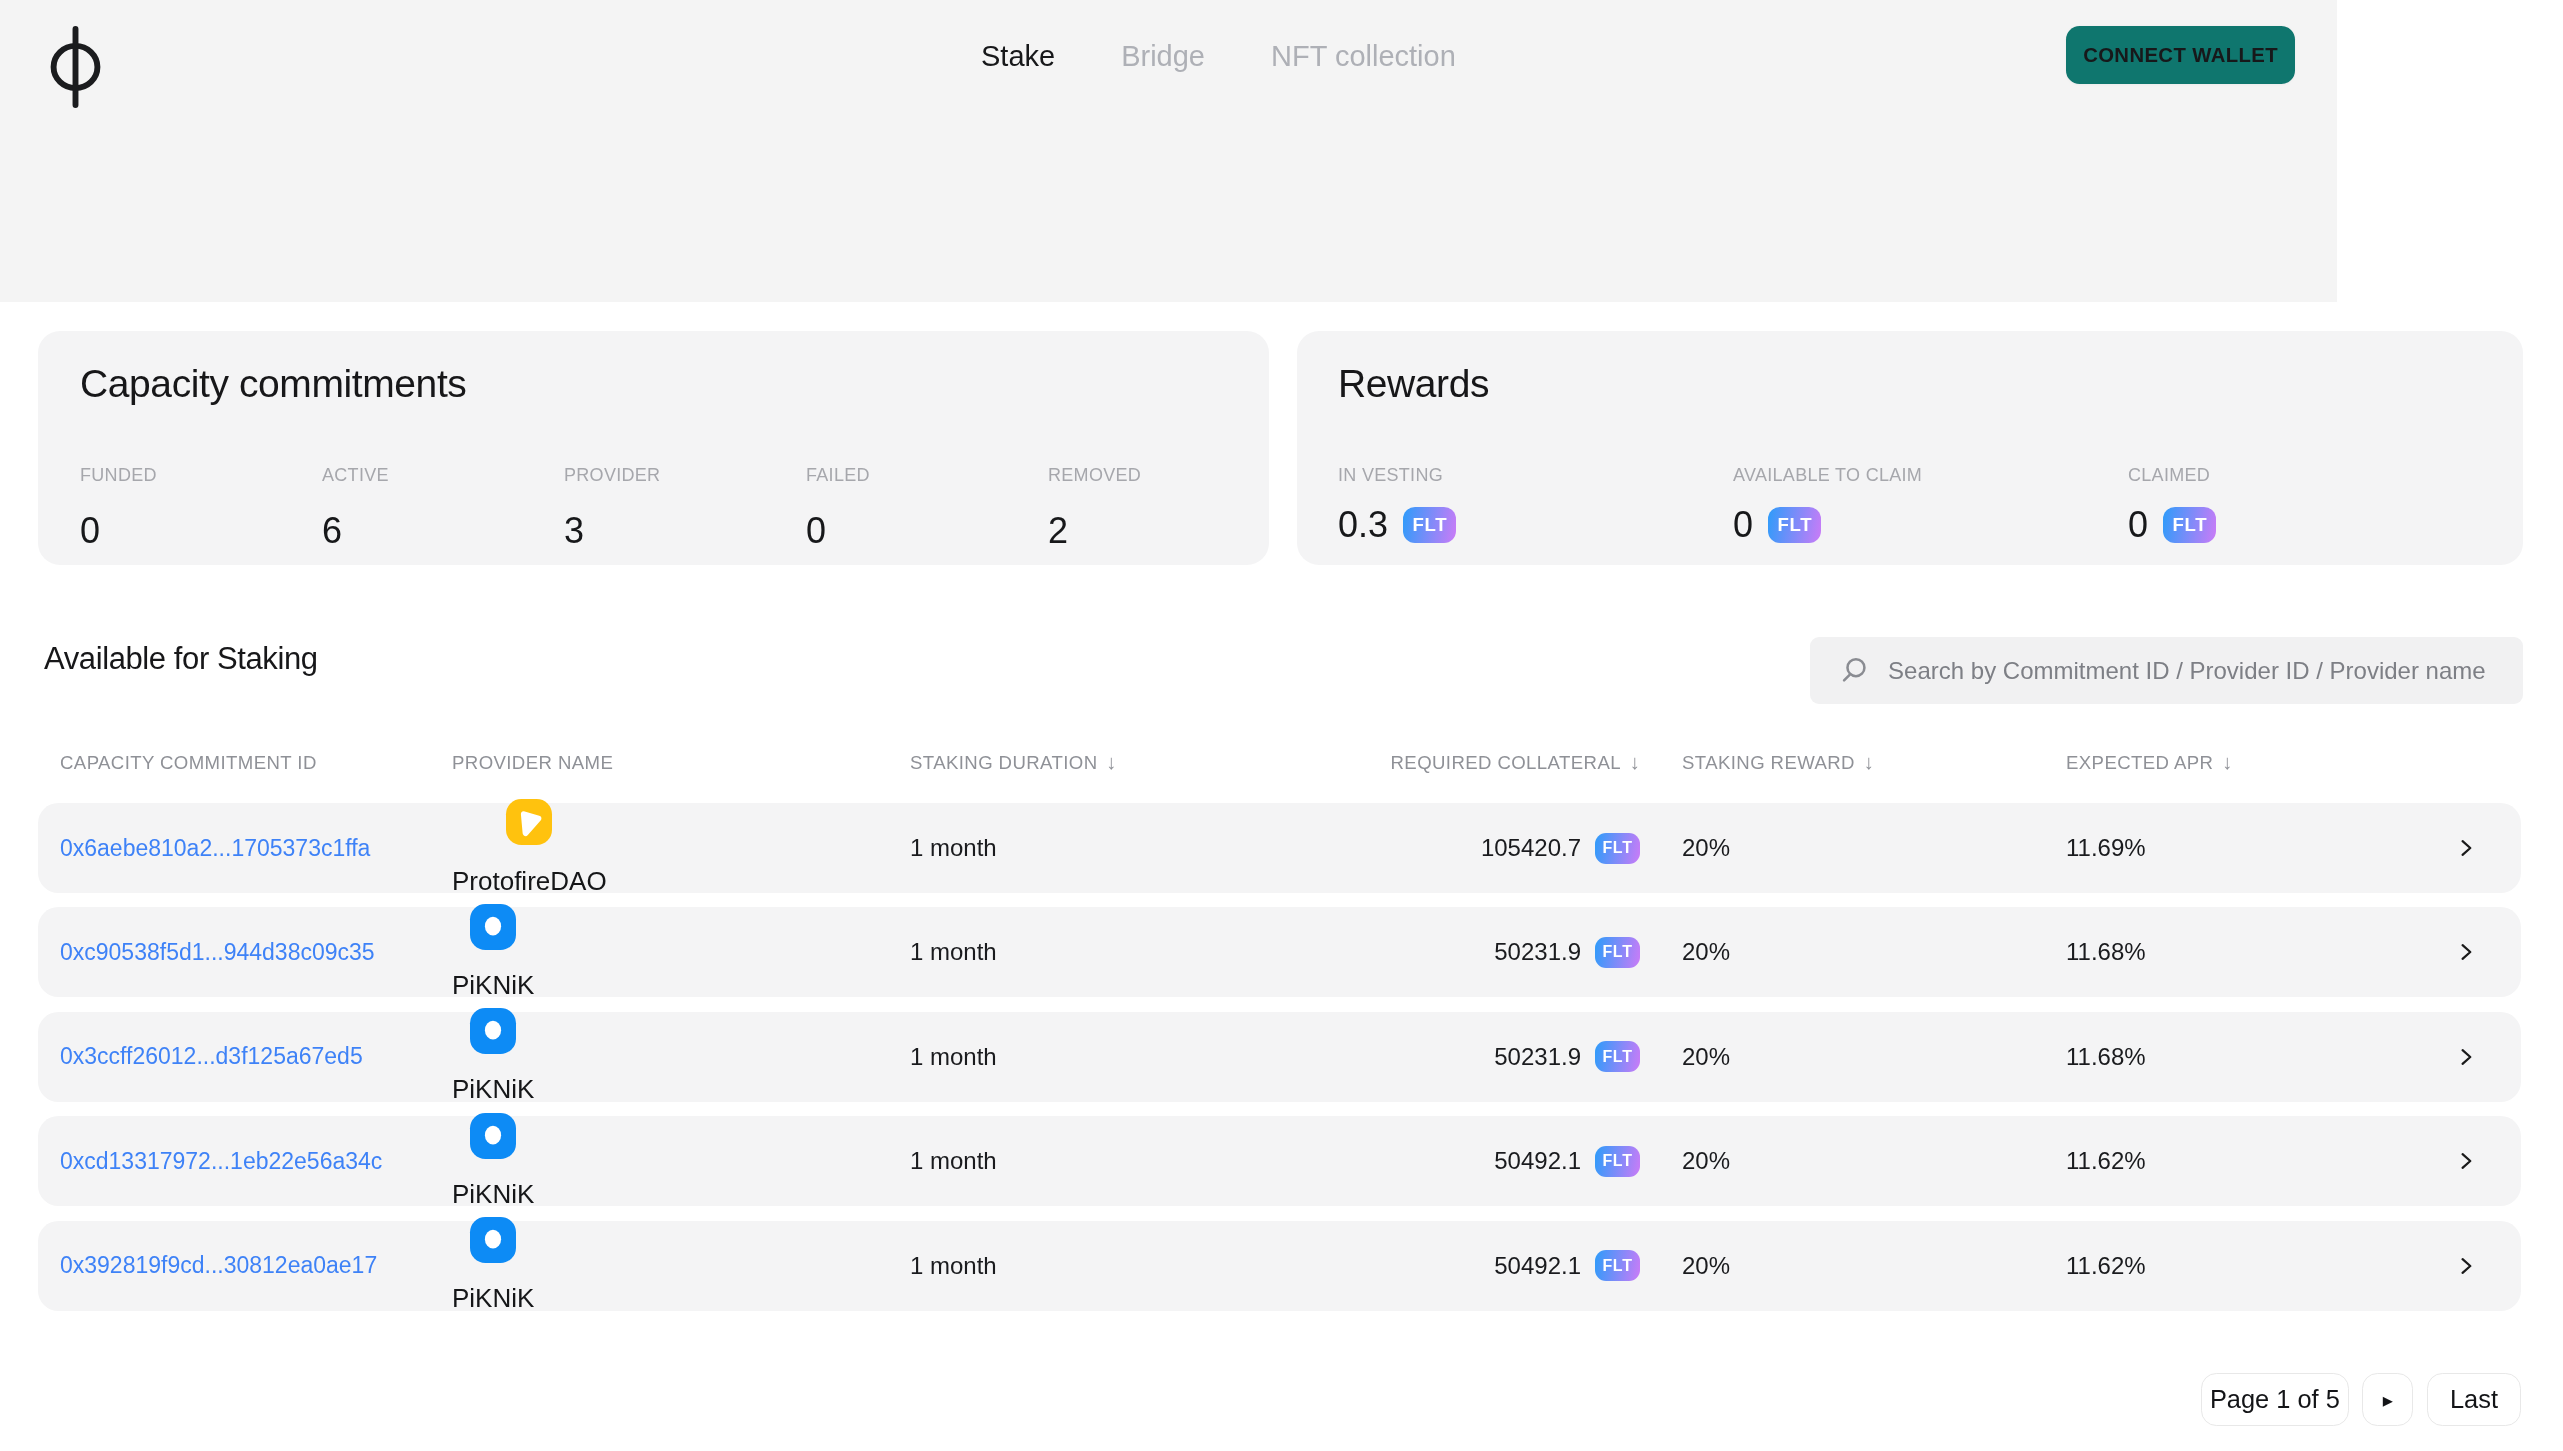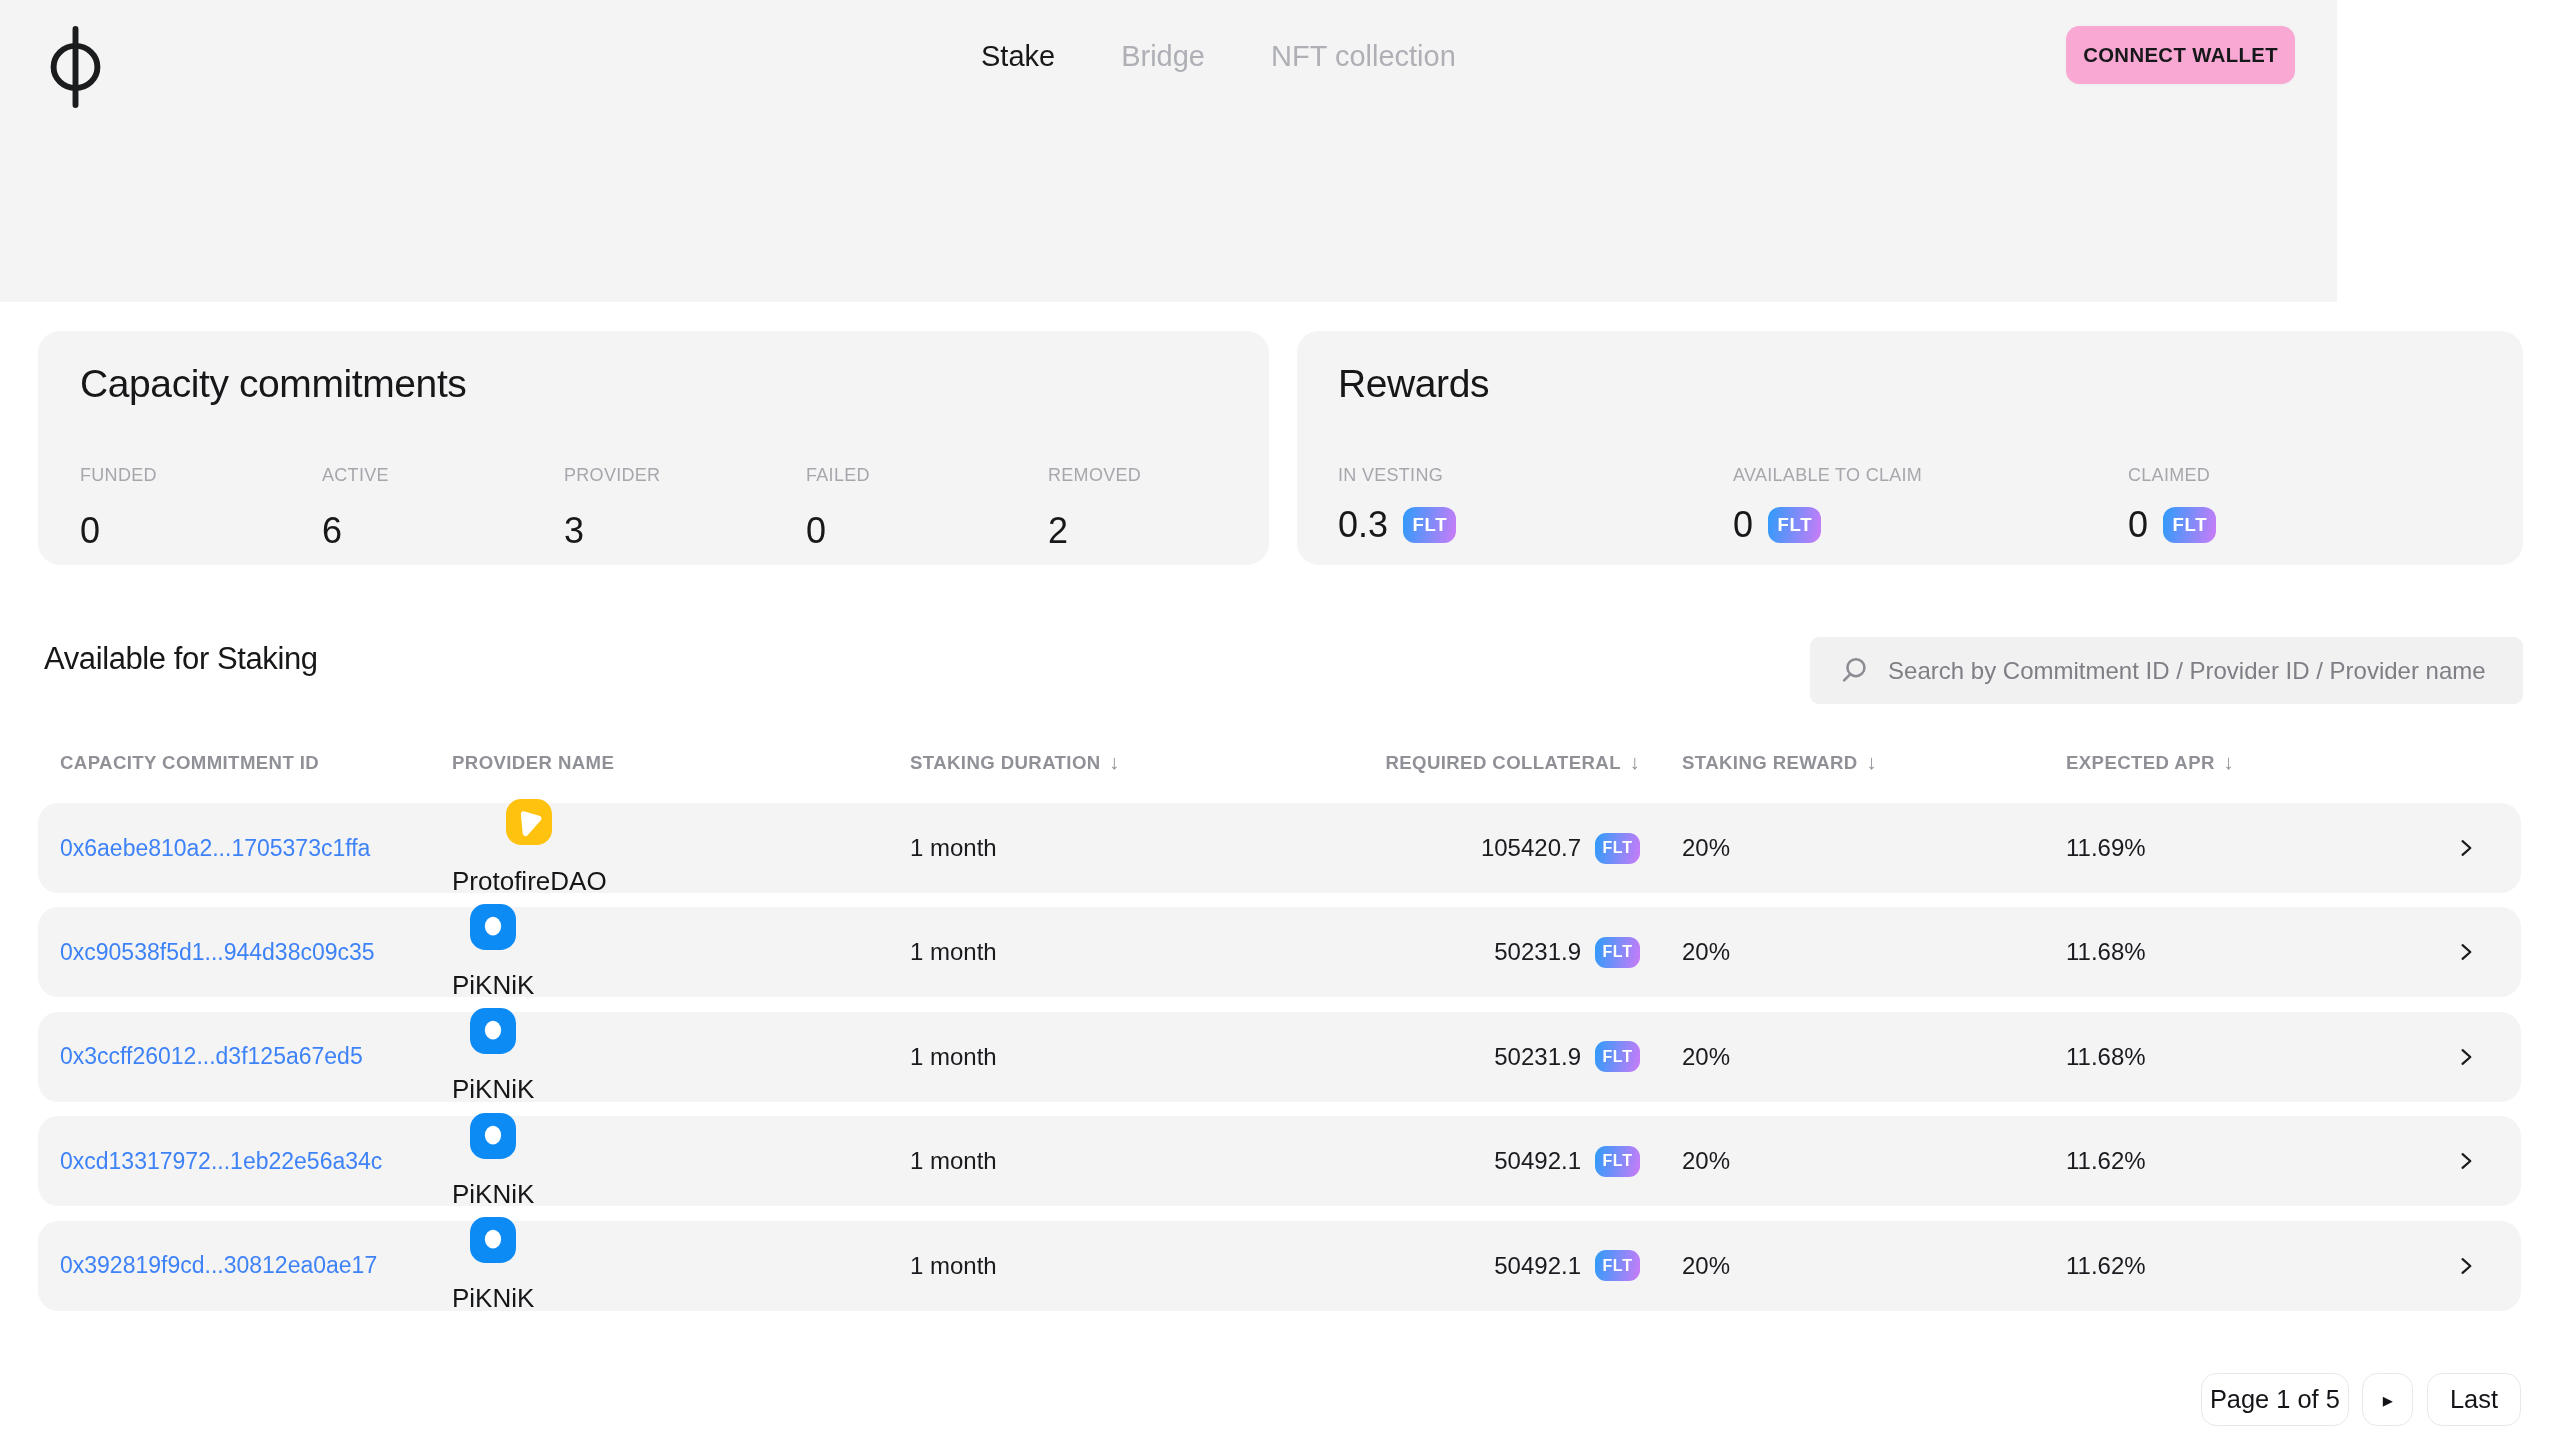--- a/index.html
+++ b/index.html
@@ -26,21 +26,21 @@
   .nav {
     position: absolute; left: 981px; top: 0;
     height: 112px;
     display: flex; align-items: center; gap: 66px;
   }
   .nav-tab { font-size: 29px; color: #AEB0B6; cursor: pointer; white-space: nowrap; }
   .nav-tab.active { color: #17181A; }
   .connect-btn {
     position: absolute; right: 42px; top: 26px;
     height: 58px; padding: 0 17px;
-    background: #f9a8d4; border: none; border-radius: 13.6px;
+    background: #0f766e; border: none; border-radius: 13.6px;
     font-family: inherit;
     font-size: 20.3px; font-weight: bold; letter-spacing: 0.4px; color: #17181A;
     display: flex; align-items: center; justify-content: center;
     box-shadow: 0 0.8px 2.5px rgba(0,0,0,0.04);
     cursor: pointer;
   }
 
   
   .card {
     position: absolute; top: 331px; height: 234px;
@@ -87,21 +87,21 @@
   
   .thead {
     position: absolute; left: 38px; top: 744px;
     width: 2483px; height: 37px;
   }
   .tbody {
     position: absolute; left: 38px; top: 803px;
     width: 2483px;
   }
   .cell { position: absolute; top: 0; height: 100%; display: flex; align-items: center; }
-  .hcell { font-size: 18.6px; font-weight: 700; color: #8F9197; letter-spacing: 0.4px; gap: 8.5px; }
+  .hcell { font-size: 18.6px; font-weight: 400; color: #8F9197; letter-spacing: 0.4px; gap: 8.5px; }
   .hcell .sort-arrow { font-size: 20.3px; color: #8F9197; }
 
   .c-id        { left: 22px; }
   .c-provider  { left: 414px; }
   .c-duration  { left: 872px; }
   .c-collateral-h { left: 1263px; width: 339px; justify-content: flex-end; }
   .c-collateral-v { left: 1204px; width: 339px; justify-content: flex-end; }
   .c-badge     { left: 1557px; }
   .c-reward    { left: 1644px; }
   .c-apr       { left: 2028px; }

